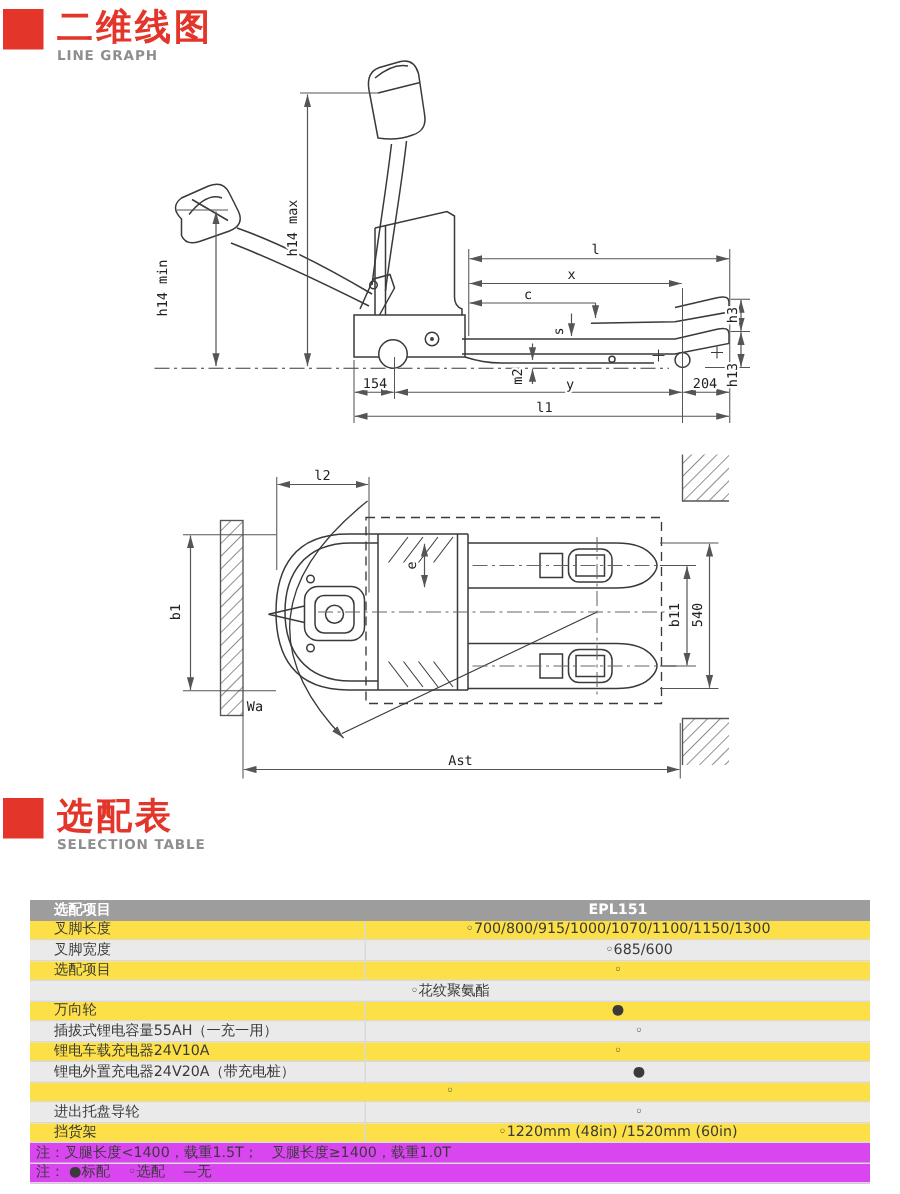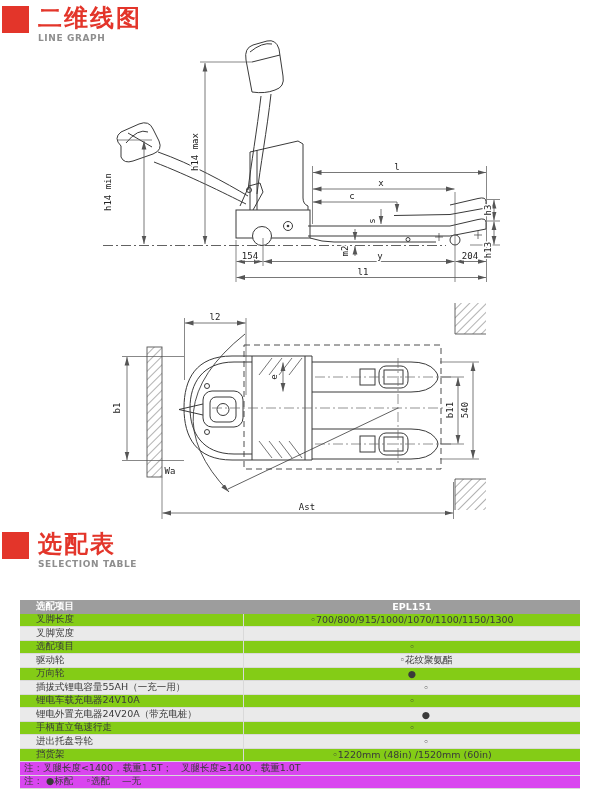--- a/index.html
+++ b/index.html
@@ -13,21 +13,21 @@
   .en{font-size:9px;font-weight:bold;color:#8e8e8e;letter-spacing:0.6px;margin-top:2px;}
   
   .tbl{position:absolute;left:20px;top:600px;width:560px;font-size:9.5px;color:#3a3a3a;}
   .tbl *{box-sizing:border-box;}
   .thead{display:flex;background:#9d9d9d;color:#fff;height:13.5px;align-items:center;font-weight:bold;}
   .thead .col1{border-right:none;}
   .col1{width:212px;padding-left:4px;height:100%;display:flex;align-items:center;
         border-right:1px solid #d9d9d9;overflow:hidden;white-space:nowrap;margin-left:12px;}
   .col2{flex:1;text-align:right;height:100%;display:flex;align-items:center;justify-content:center;
         overflow:hidden;white-space:nowrap;}
-  .tr{display:flex;height:13.5px;align-items:stretch;border-bottom:1px solid #d9d9d9;background:#84cc16;}
+  .tr{display:flex;height:13.5px;align-items:stretch;border-bottom:1px solid #d9d9d9;background:#fde047;}
   .tr.alt{background:#eaeaea;gap:28px;}
   .note{height:13.5px;display:flex;align-items:center;padding-left:4px;
         border-bottom:1px solid #d9d9d9;background:#d946ef;white-space:pre;}
   
   .dim{font-family:"DejaVu Sans Mono","Liberation Mono",monospace;font-size:9px;fill:#222;
        paint-order:stroke;stroke:#ffffff;stroke-width:3px;stroke-linejoin:round;}
 </style>
 </head>
 <body>
 
@@ -201,47 +201,46 @@
       <div class="col1">选配项目</div>
       <div class="col2">EPL151</div>
     </div>
     <div>
         <div class="tr">
           <div class="col1">叉脚长度</div>
           <div class="col2">◦700/800/915/1000/1070/1100/1150/1300</div>
         </div>
         <div class="tr alt">
           <div class="col1">叉脚宽度</div>
+          <div class="col2">◦685/600</div>
         </div>
         <div class="tr">
           <div class="col1">选配项目</div>
           <div class="col2">◦</div>
         </div>
         <div class="tr alt">
-          <div class="col1">驱动轮</div>
           <div class="col2">◦花纹聚氨酯</div>
         </div>
         <div class="tr">
           <div class="col1">万向轮</div>
           <div class="col2">●</div>
         </div>
         <div class="tr alt">
           <div class="col1">插拔式锂电容量55AH（一充一用）</div>
           <div class="col2">◦</div>
         </div>
         <div class="tr">
           <div class="col1">锂电车载充电器24V10A</div>
           <div class="col2">◦</div>
         </div>
         <div class="tr alt">
           <div class="col1">锂电外置充电器24V20A（带充电桩）</div>
           <div class="col2">●</div>
         </div>
         <div class="tr">
-          <div class="col1">手柄直立龟速行走</div>
           <div class="col2">◦</div>
         </div>
         <div class="tr alt">
           <div class="col1">进出托盘导轮</div>
           <div class="col2">◦</div>
         </div>
         <div class="tr">
           <div class="col1">挡货架</div>
           <div class="col2">◦1220mm (48in) /1520mm (60in)</div>
         </div>

